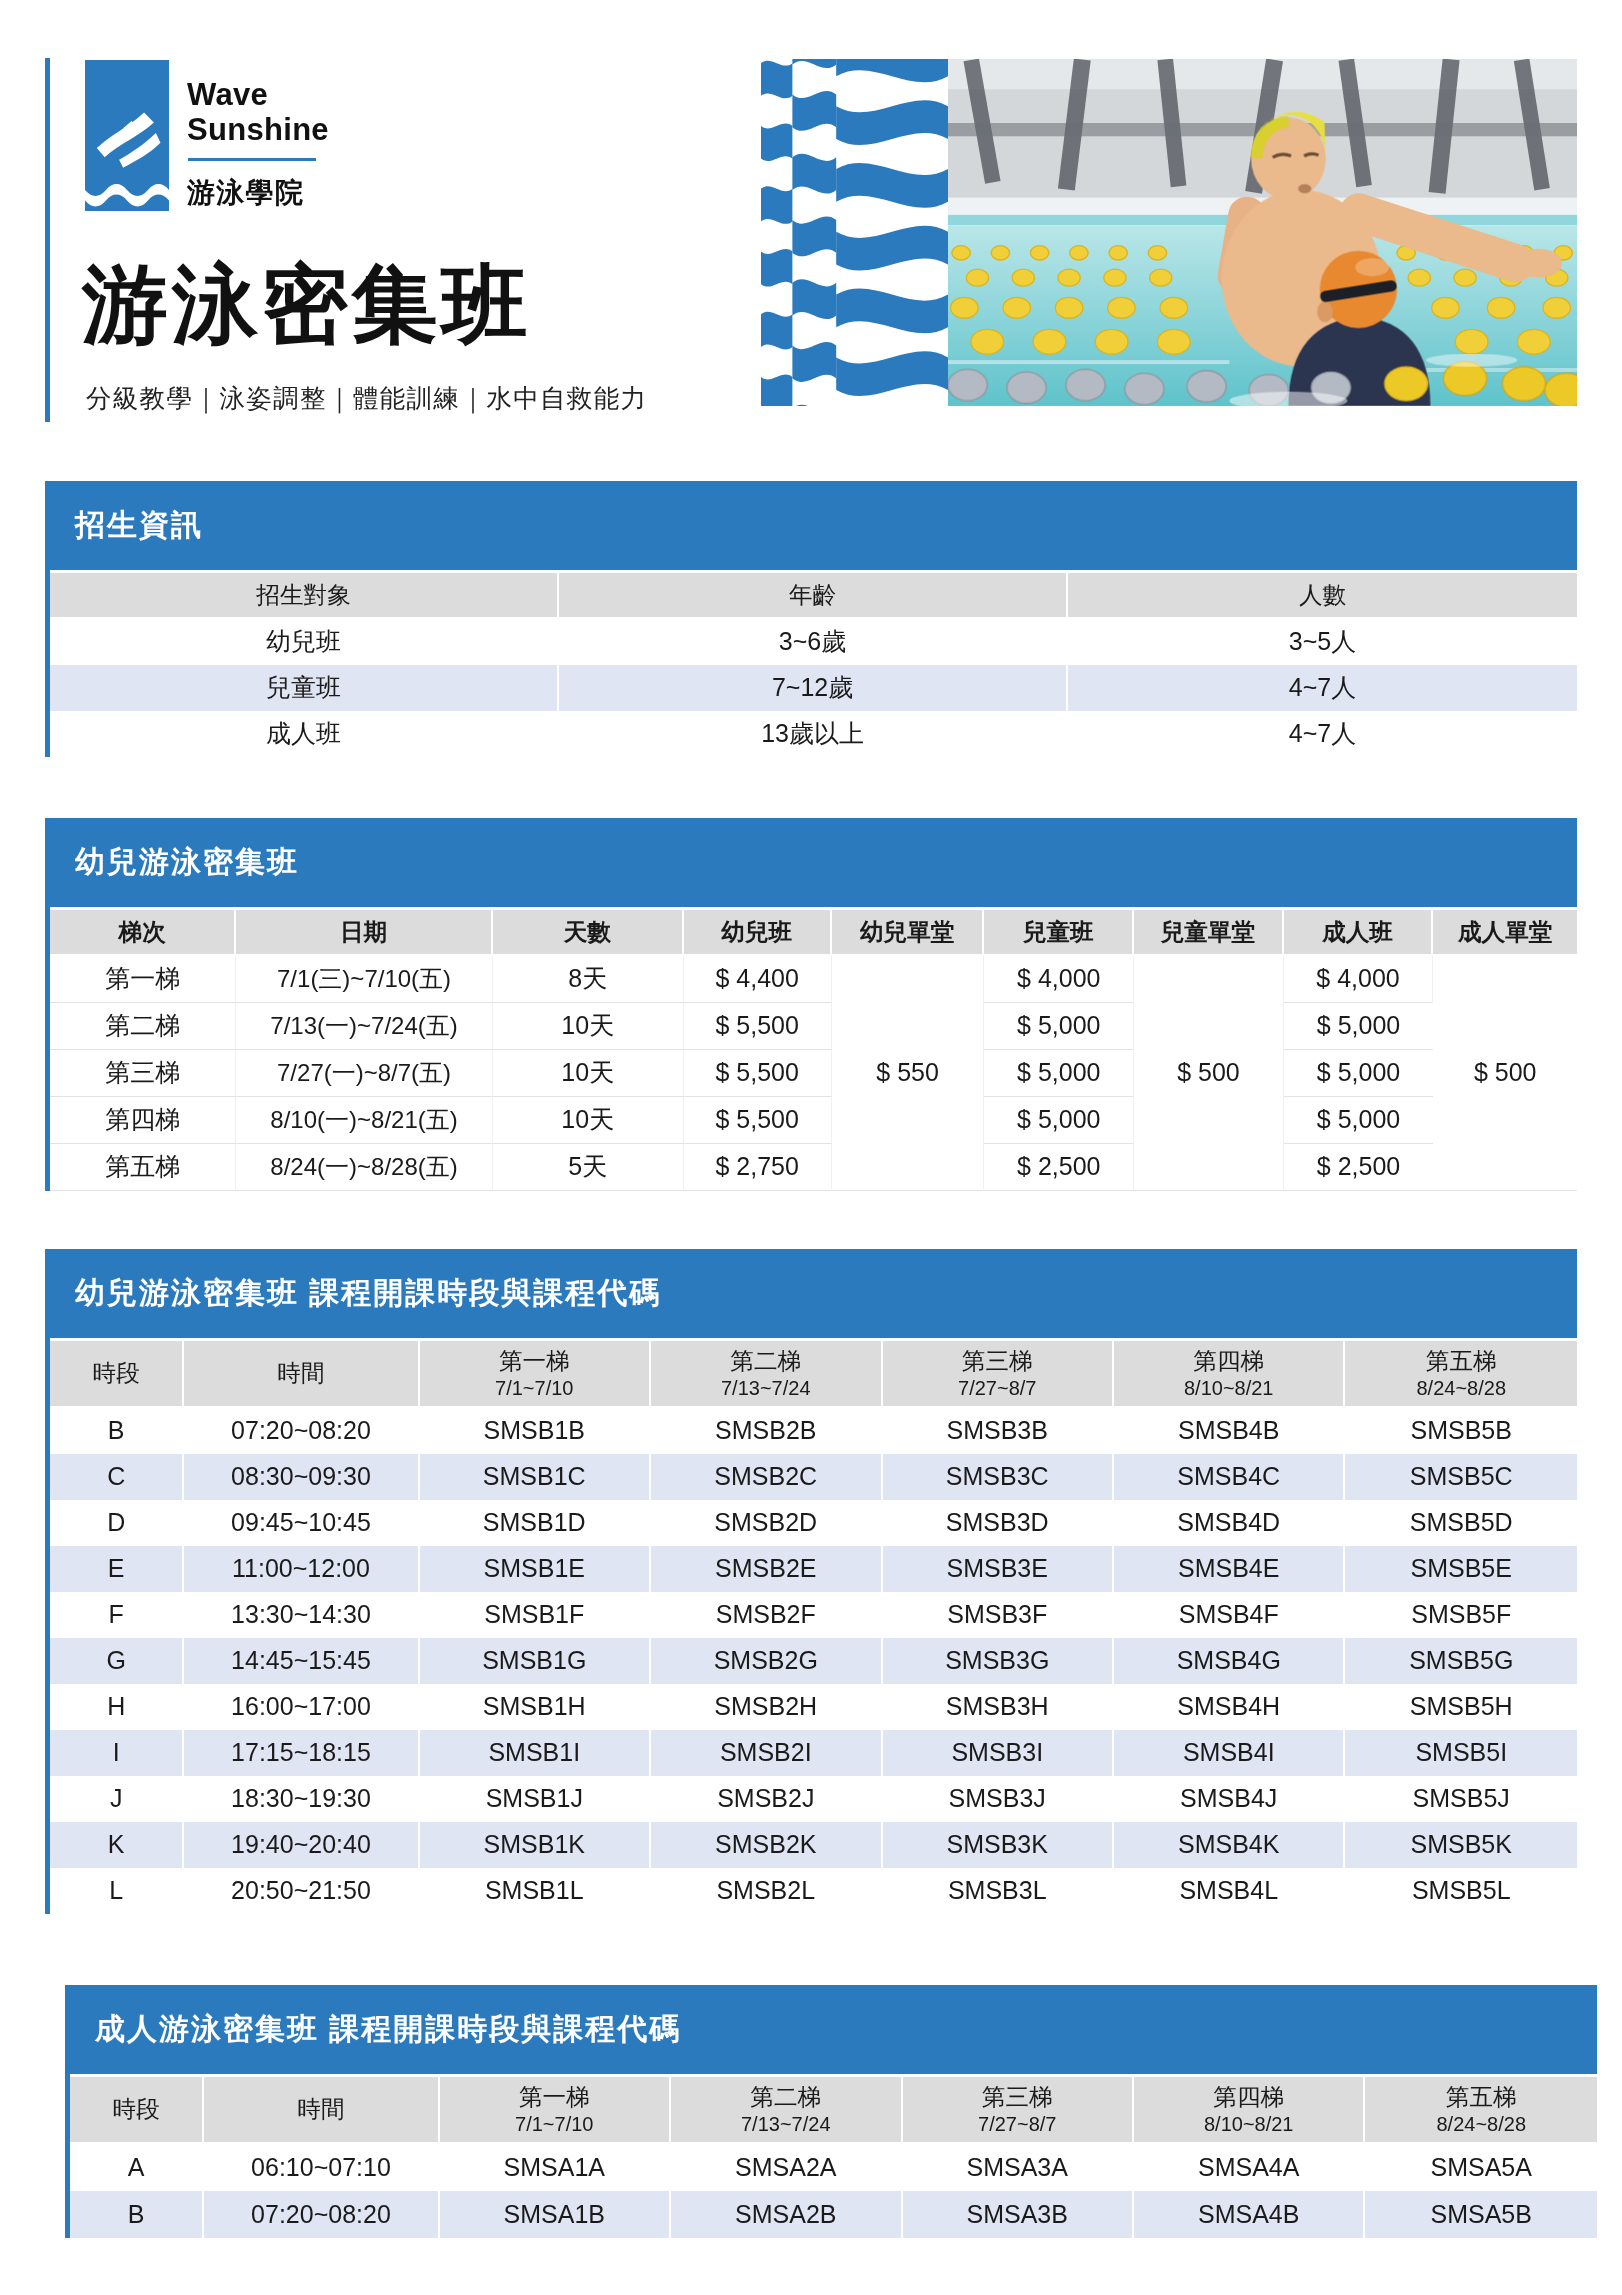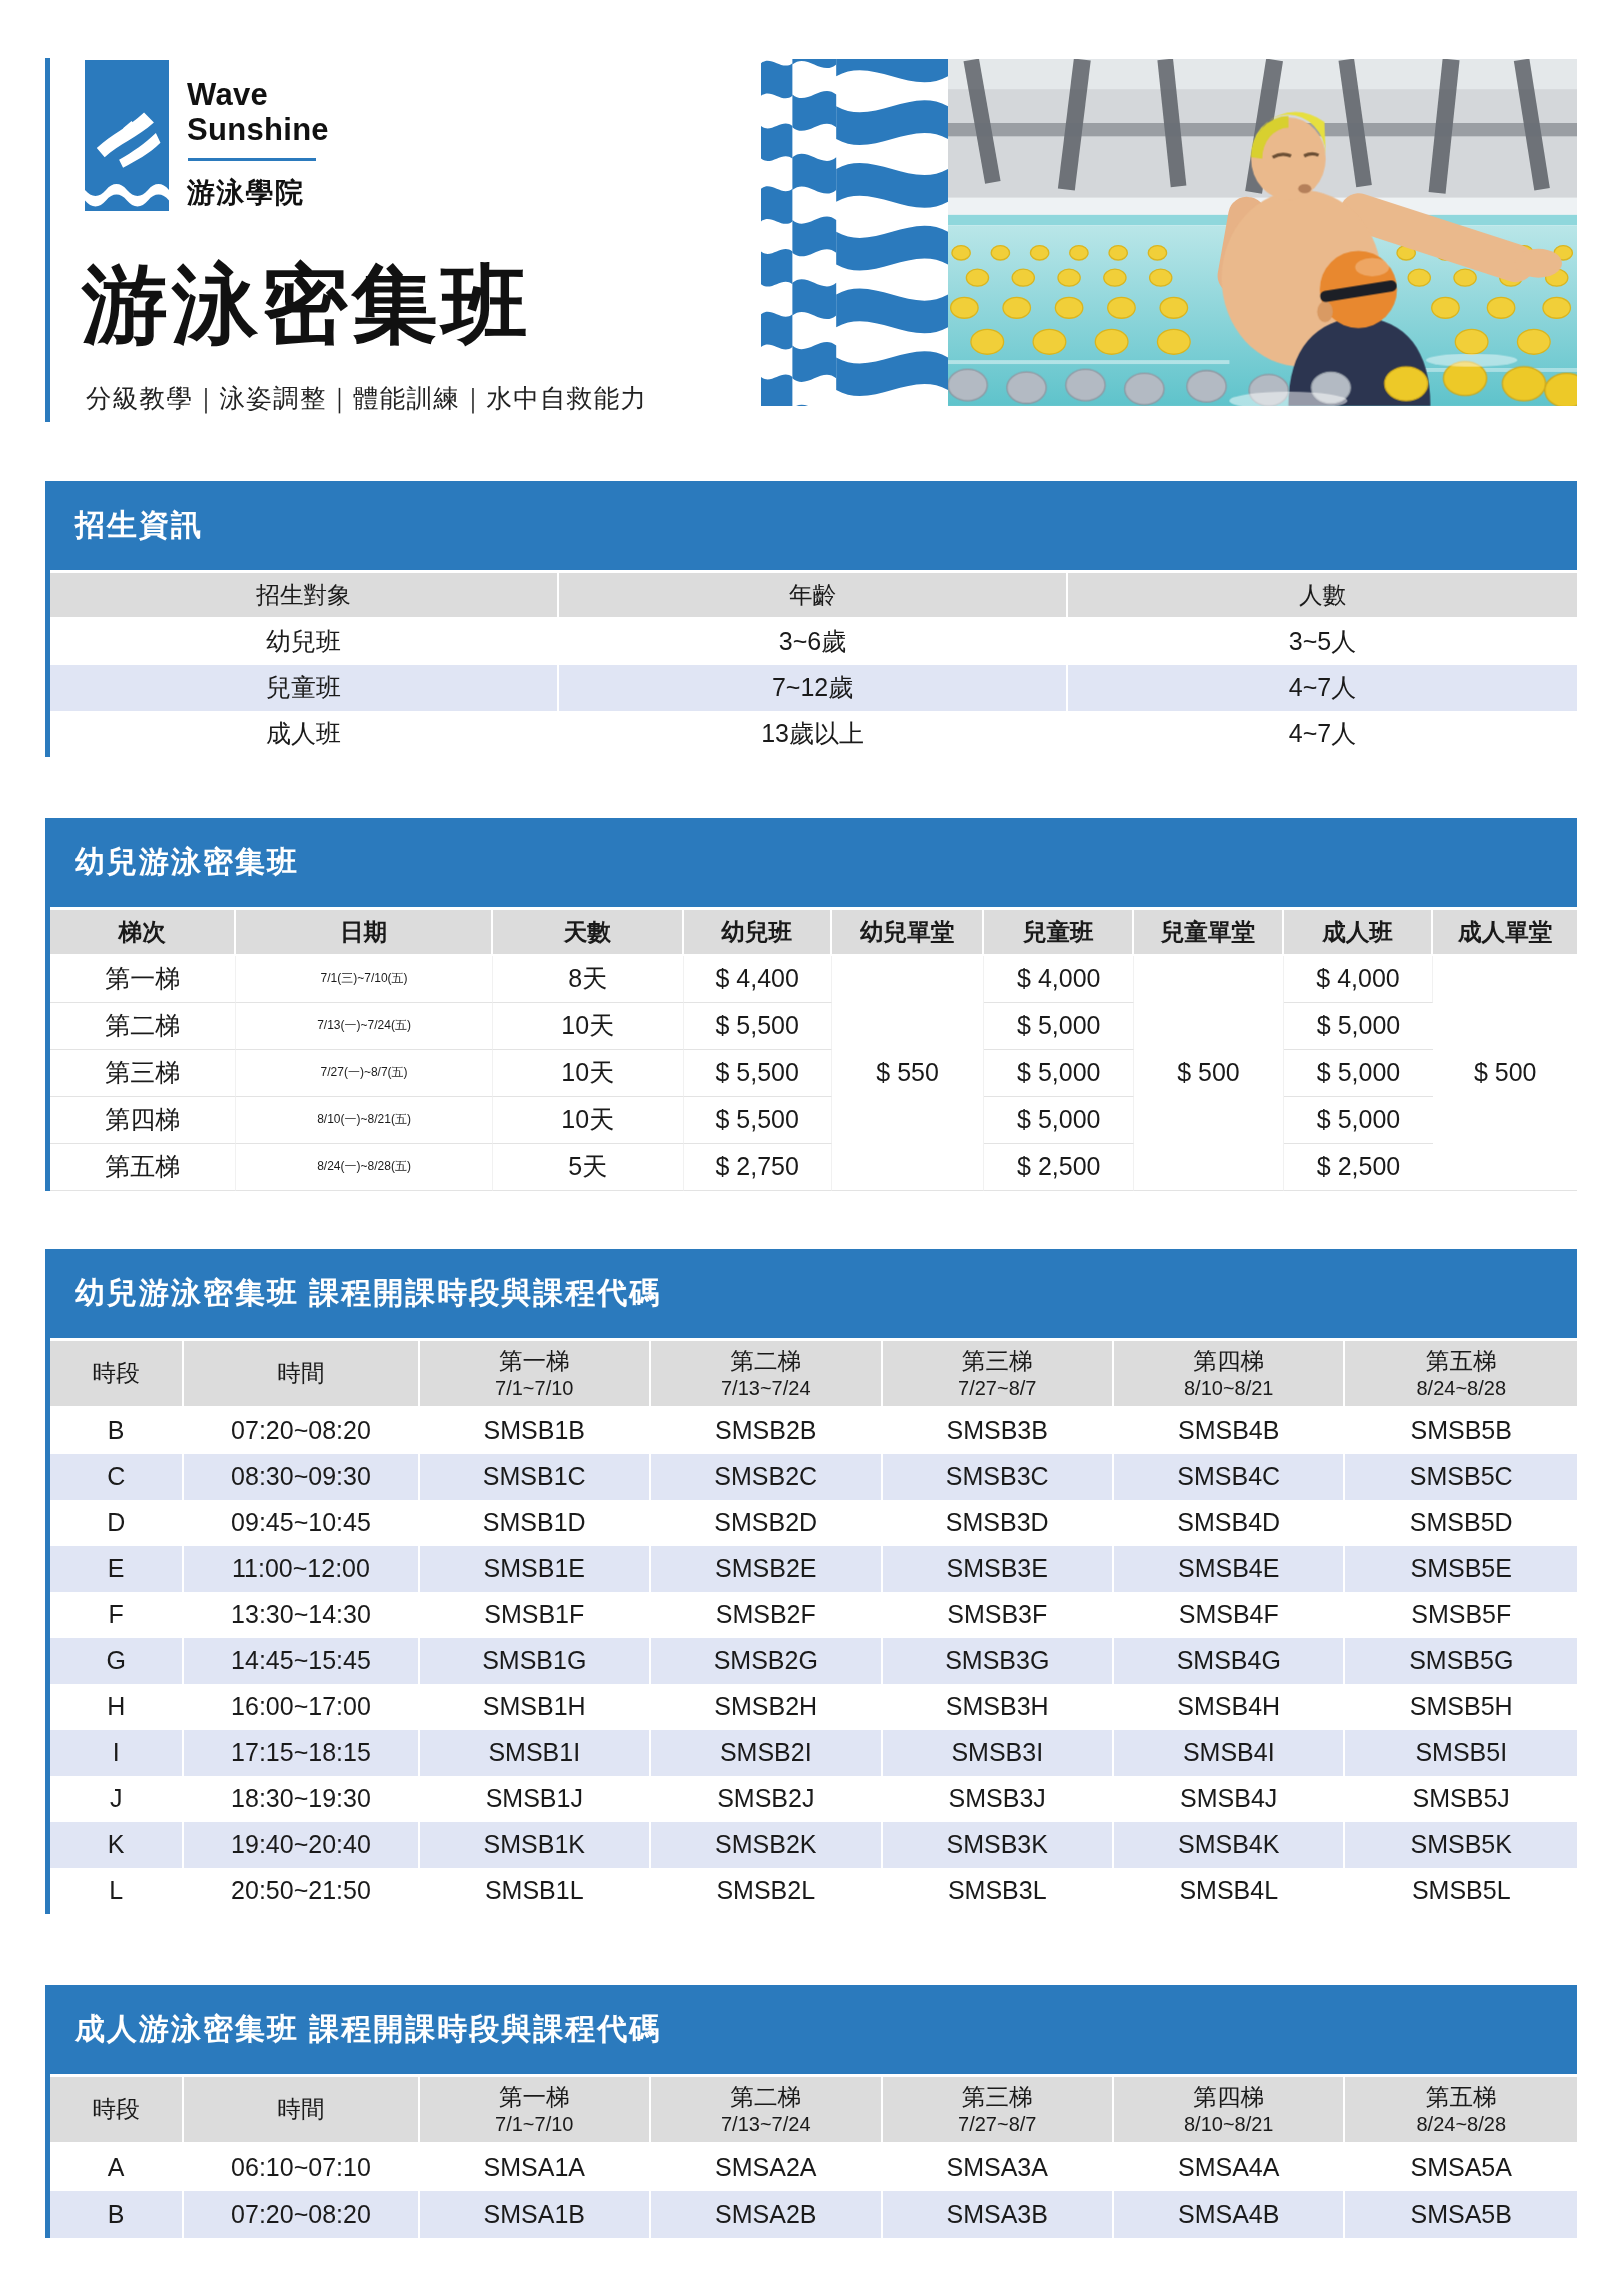--- a/index.html
+++ b/index.html
@@ -37,21 +37,21 @@
   thead th:last-child{border-right:none;}
 
   .s1 thead th{height:46px;}
   .s1 td{height:46px;font-size:25px;border-right:2.6px solid #fff;}
   .s1 td:last-child{border-right:none;}
   .s1 tr.lav td{background:var(--lav);}
 
   .s2 thead th{height:46px;font-weight:bold;}
   .s2 td{height:47px;font-size:25px;background:#fff;border-bottom:1.3px solid #e3e3e3;border-right:1.3px solid #f1f1f1;}
   .s2 td:last-child{border-right:none;}
-  .s2 td.date{font-size:12px;}
+  .s2 td.date{font-size:24px;}
 
   .sched thead th{height:67px;}
   .sched td{height:46px;font-size:25px;border-right:2.6px solid #fff;}
   .sched td:last-child{border-right:none;}
   .sched tr.lav td{background:var(--lav);}
   .s4 td{height:47px;}
   .sess-name{font-size:23.6px;line-height:30px;}
   .sess-dates{font-size:20px;line-height:25px;}
 </style>
 </head>
@@ -467,21 +467,21 @@
             <td>SMSB1L</td>
             <td>SMSB2L</td>
             <td>SMSB3L</td>
             <td>SMSB4L</td>
             <td>SMSB5L</td>
           </tr>
         </tbody>
       </table>
   </section>
 
-  <section class="block" style="top:1985px;">
+  <section class="block" style="top:1985px;margin-left:20px;">
     <div class="block-header">
       <span class="block-title">成人游泳密集班 課程開課時段與課程代碼</span>
     </div>
     <table class="sched s4" id="adults-table">
         <colgroup>
           <col style="width: 8.8%;">
           <col style="width: 15.4%;">
           <col style="width: 15.16%;">
           <col style="width: 15.16%;">
           <col style="width: 15.16%;">

